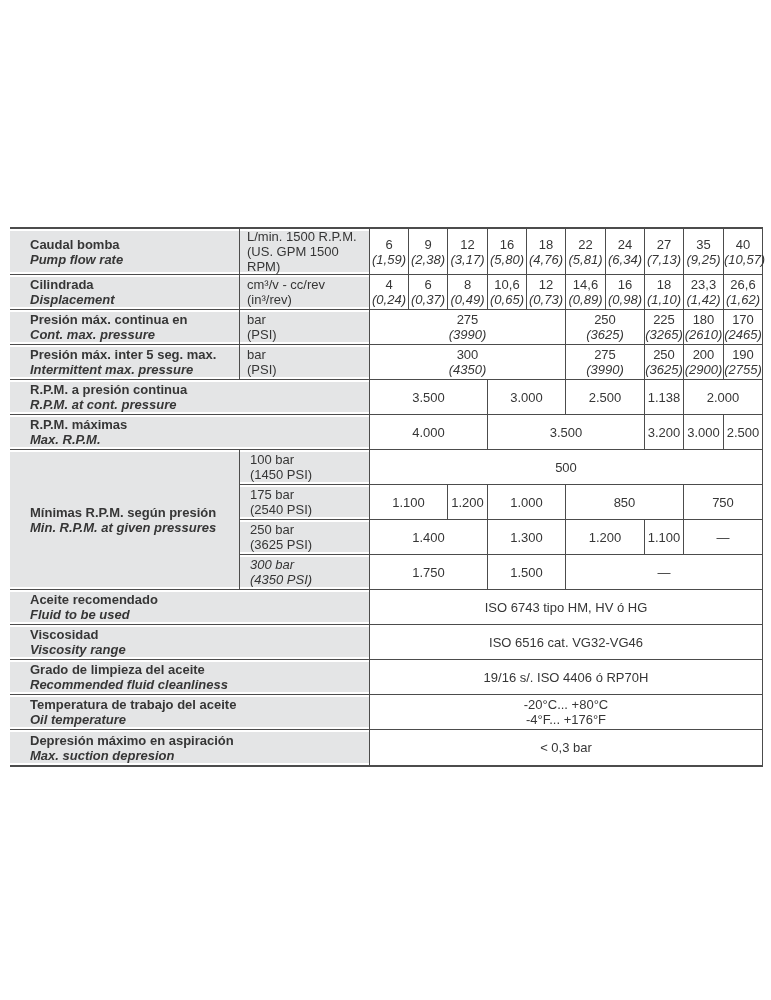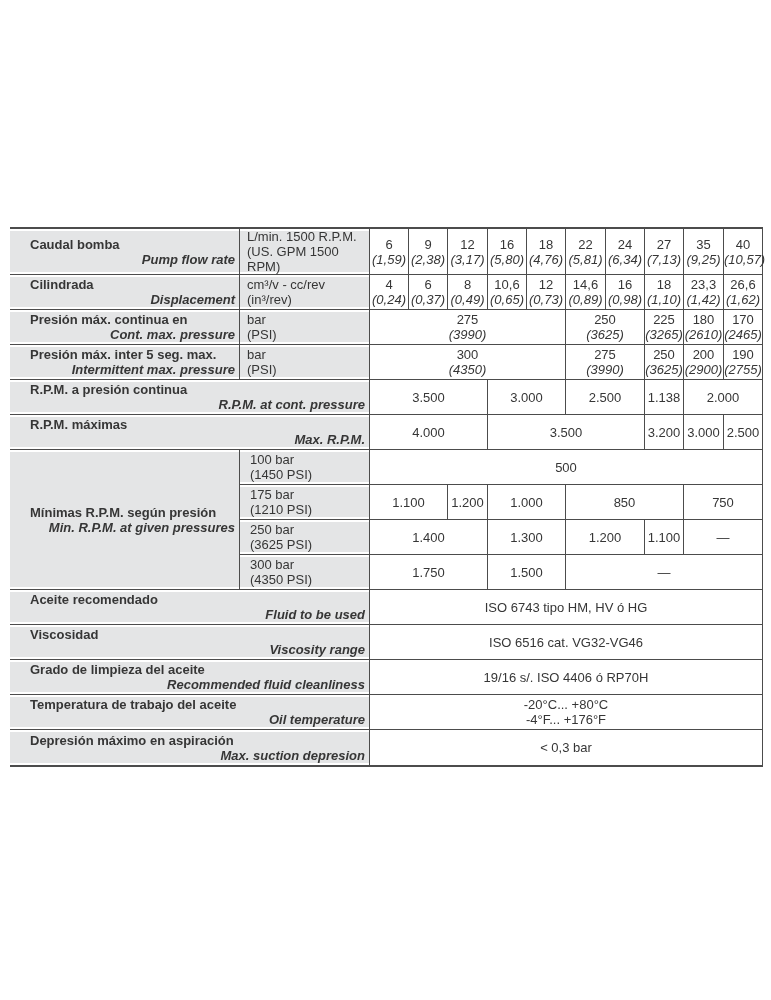--- a/index.html
+++ b/index.html
@@ -41,23 +41,23 @@
     background: #e4e5e6;
     box-shadow: inset 0 2px 0 #ffffff, inset 0 -2px 0 #ffffff;
   }
   td.lbl {
     border-left: none;
     padding-left: 20px;
     padding-right: 4px;
   }
   td.unit { padding-left: 7px; margin-left: 20px; }
   td.press { padding-left: 10px; }
-  td.press.it div { }
+  td.press.it div { font-style: italic; }
   .es, .en { font-weight: bold; font-size: 13px; line-height: 15px; }
-  .en { font-style: italic; text-align: right; }
+  .en { font-style: italic; }
   .um, .us { font-size: 13px; line-height: 15px; }
   .us { }
   td.data {
     background: #ffffff;
     text-align: center;
   }
   .v { font-size: 13px; line-height: 15px; }
   .s { font-size: 13px; line-height: 15px; font-style: italic; }
 </style>
 </head>
@@ -292,21 +292,21 @@
               <div class="um">100 bar</div>
               <div class="us">(1450 PSI)</div>
             </td>
             <td class="data" colspan="10">
               <div class="v">500</div>
             </td>
           </tr>
           <tr>
             <td class="press">
               <div class="um">175 bar</div>
-              <div class="us">(1210 PSI)</div>
+              <div class="us">(2540 PSI)</div>
             </td>
             <td class="data" colspan="2">
               <div class="v">1.100</div>
             </td>
             <td class="data" colspan="1">
               <div class="v">1.200</div>
             </td>
             <td class="data" colspan="2">
               <div class="v">1.000</div>
             </td>

